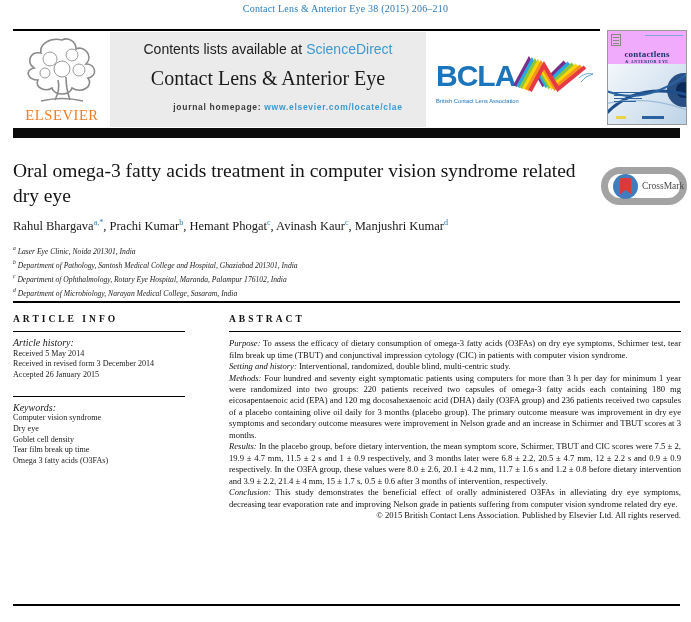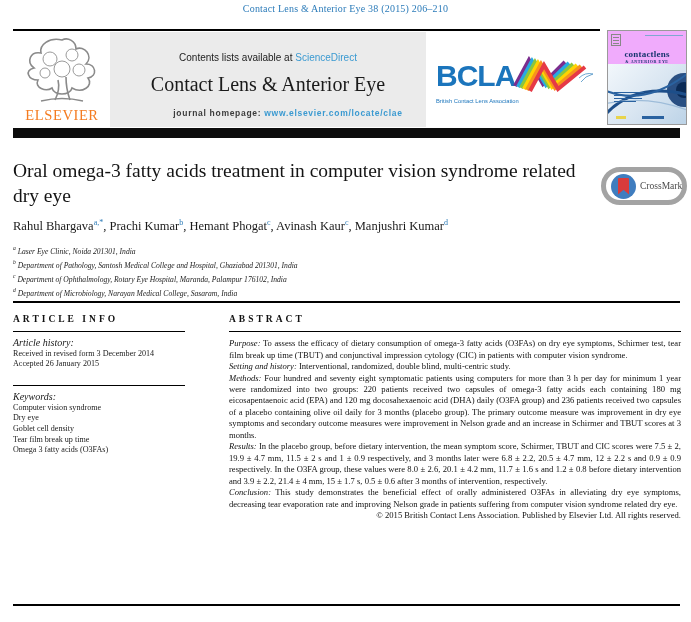--- a/index.html
+++ b/index.html
@@ -16,21 +16,21 @@
   .bar-thick { position:absolute; left:13px; top:128px; width:667px; height:10px; background:#0c0c0c; }
 
   
   .elsevier { position:absolute; left:14px; top:35px; width:96px; height:92px; text-align:center; }
   .elsevier-word { color:#f47b20; font-size:14.5px; letter-spacing:0.6px; margin-top:-2px;
                    font-family:"Liberation Serif", serif; }
 
   
   .masthead { position:absolute; left:110px; top:32px; width:316px; height:95px;
               background:#ebebeb; text-align:center; }
-  .contents-line { padding-top:20px; font-family:"Liberation Sans", sans-serif; font-size:10px; color:#222; }
+  .contents-line { padding-top:9px; font-family:"Liberation Sans", sans-serif; font-size:14px; color:#222; }
   .sd-link, .url { color:#3b9ad1; text-decoration:none; cursor:pointer; }
   .masthead-title { margin-top:10px; font-size:20px; color:#1a1a1a; }
   .homepage-line { margin-top:12px; font-family:"Liberation Sans", sans-serif;
                    font-size:8.5px; font-weight:bold; letter-spacing:0.7px; color:#3c3c3c;padding-left:40px; }
 
   
   .bcla { position:absolute; left:436px; top:56px; width:162px; height:58px; }
   .bcla-row { display:flex; align-items:center; }
   .bcla-word { font-family:"Liberation Sans", sans-serif; font-weight:bold; font-size:30px;
                color:#1b75bc; line-height:28px; letter-spacing:-1px; }
@@ -51,21 +51,21 @@
   .cover-lines { position:absolute; left:6px; bottom:22px; }
   .cover-lines i { display:block; height:1px; background:#2a62a0; margin-top:2px; }
   .cover-dash { position:absolute; bottom:5px; height:3px; }
 
   
   .title { position:absolute; left:13px; top:158px; width:565px;
            font-size:19.5px; line-height:25px; color:#141414; }
 
   
   .crossmark { position:absolute; left:601px; top:167px; width:86px; height:38px;
-               border:5px solid #a3a3a3; border-radius:19px; background:#fff;
+               border:7px solid #a3a3a3; border-radius:19px; background:#fff;
                display:flex; align-items:center; padding:2px 5px; cursor:pointer; }
   .cm-circle { width:25px; height:25px; border-radius:50%; background:#3f7dbf; position:relative; flex:none; }
   .cm-flag { position:absolute; left:7px; top:4px; width:11px; height:17px; background:#d93b3b;
              clip-path:polygon(0 0,100% 0,100% 100%,50% 72%,0 100%); border-radius:1px; }
   .cm-text { font-size:9.5px; color:#4a4a4a; margin-left:4px; }
 
   
   .authors { position:absolute; left:13px; top:218px; font-size:12.5px; color:#1a1a1a; }
   .authors sup { font-size:8px; color:#2e7cb8; }
   .affiliations { position:absolute; left:13px; top:243px; font-style:italic;
@@ -189,20 +189,21 @@
       <div><sup>d</sup> Department of Microbiology, Narayan Medical College, Sasaram, India</div>
     </div>
 
   <div class="rule-mid"></div>
 
   <div class="info-col">
     <div class="sec-head" style="letter-spacing: 3px;">ARTICLE INFO</div>
     <div class="info-rule"></div>
     <div class="info-label">Article history:</div>
     <div>
+        <div class="info-line">Received 5 May 2014</div>
         <div class="info-line">Received in revised form 3 December 2014</div>
         <div class="info-line">Accepted 26 January 2015</div>
       </div>
     <div class="info-gap"></div>
     <div class="info-rule"></div>
     <div class="info-label">Keywords:</div>
     <div>
         <div class="info-line">Computer vision syndrome</div>
         <div class="info-line">Dry eye</div>
         <div class="info-line">Goblet cell density</div>

